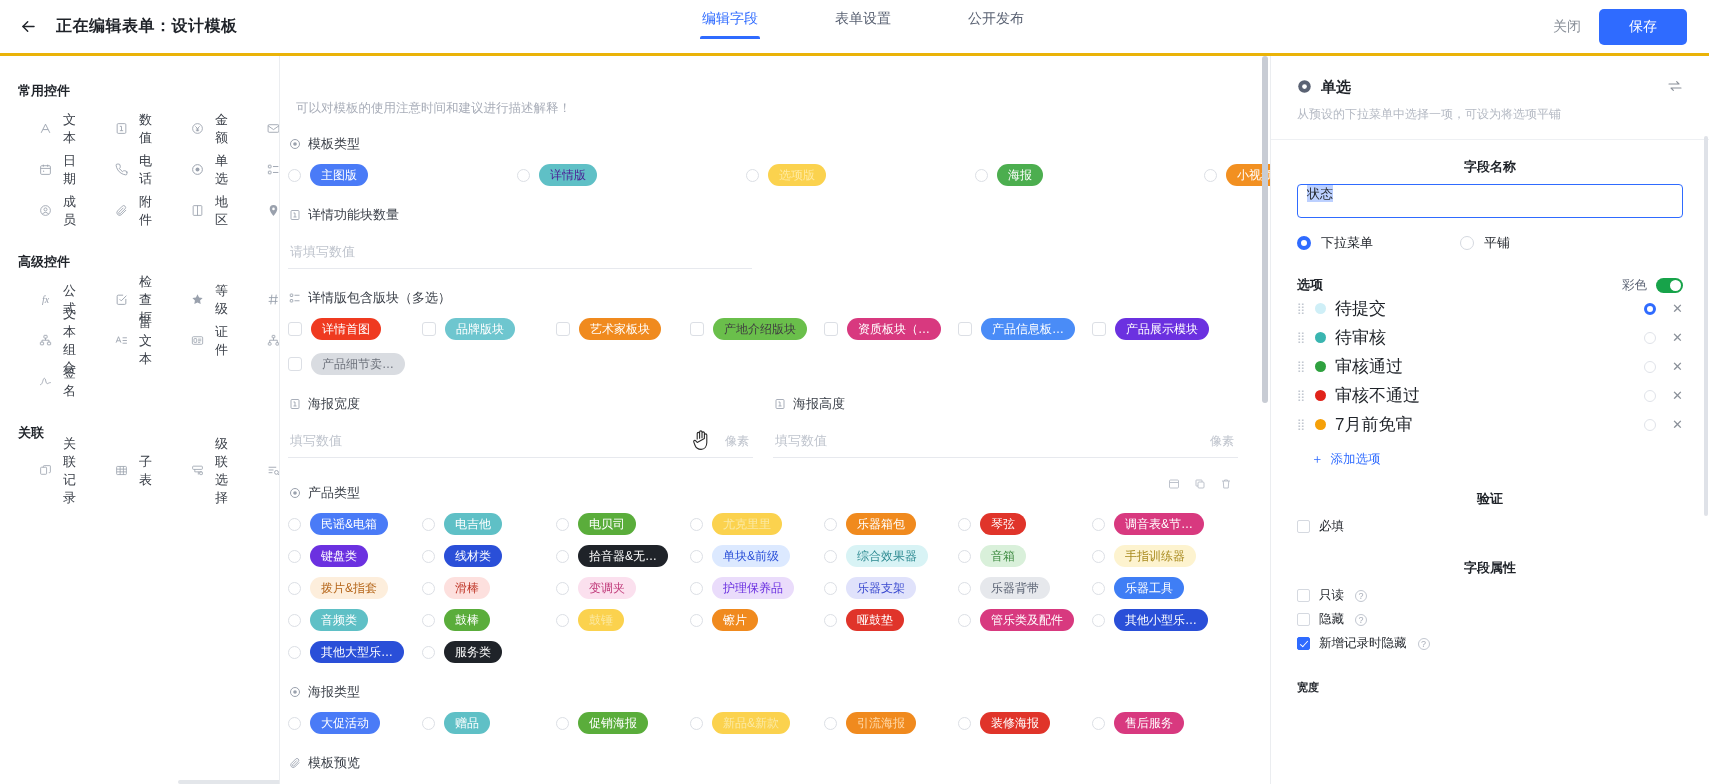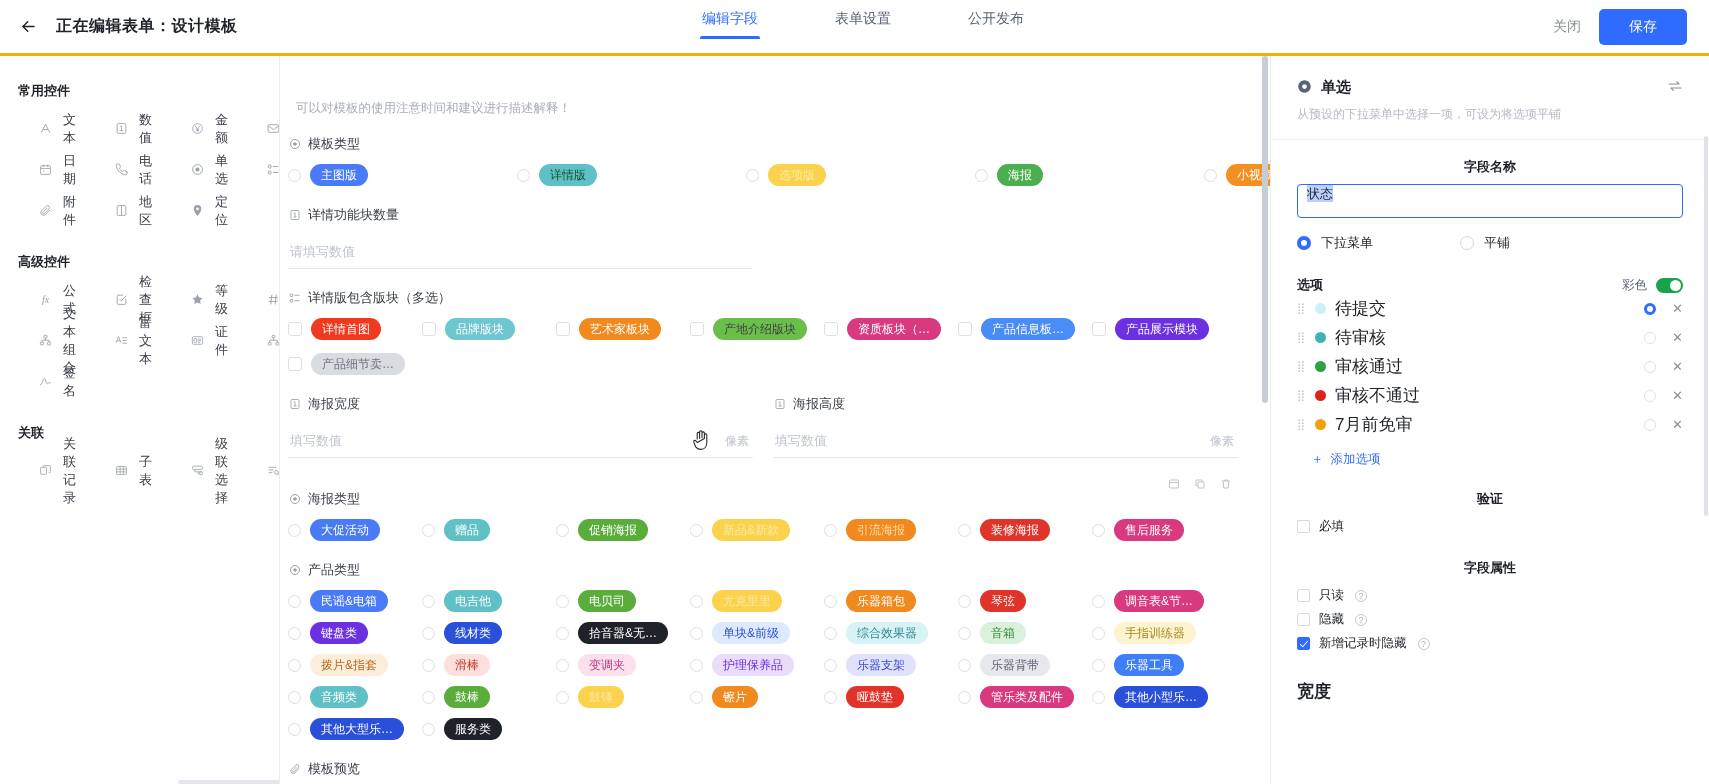--- a/index.html
+++ b/index.html
@@ -144,21 +144,21 @@
   .chk { width:13px; height:13px; border-radius:2px; border:1px solid #d5d9e0; background:#fff; flex:0 0 13px; position:relative; }
   .chk.on { background:#2f6bff; border-color:#2f6bff; }
   .chk.on:after {
     content:""; position:absolute; left:4px; top:1px; width:3px; height:7px;
     border:solid #fff; border-width:0 1.6px 1.6px 0; transform:rotate(42deg);
   }
   .q-mark {
     width:12px; height:12px; border-radius:50%; border:1px solid #c2c7d0; color:#a8adb8;
     font-size:9px; display:inline-flex; align-items:center; justify-content:center; margin-left:2px;
   }
-  .rp-bottom-label { font-size:17px; font-weight:700; color:#1f2329; margin-top:26px;font-family:Liberation Serif, serif; }
+  .rp-bottom-label { font-size:11px; font-weight:700; color:#1f2329; margin-top:26px;font-family:Liberation Serif, serif; }
   .rp-scroll { position:absolute; right:1px; top:80px; width:4px; height:380px; background:#dfe2e8; border-radius:2px;}
   .left-scroll { position:absolute; left:178px; bottom:0; width:120px; height:4px; background:#e3e6ea; border-radius:2px;}
 </style>
 </head>
 <body>
 
 <div class="app">
 
   <div class="topbar">
     <div class="back-btn">
@@ -256,20 +256,30 @@
               <svg width="13" height="13" viewBox="0 0 24 24" fill="none" stroke="#9aa1ad" stroke-width="1.7">
                 <rect x="2.5" y="4" width="5" height="5" rx="1"></rect>
                 <rect x="2.5" y="15" width="5" height="5" rx="1"></rect>
                 <path d="M11 6.5h10M11 17.5h10"></path>
               </svg>
             </span>
           <span>多选</span>
         </div>
         <div class="sb-item">
           <span class="sb-ico">
+              <svg width="13" height="13" viewBox="0 0 24 24" fill="none" stroke="#9aa1ad" stroke-width="1.6">
+                <circle cx="12" cy="12" r="9"></circle>
+                <circle cx="12" cy="10" r="2.8"></circle>
+                <path d="M6.5 19a6 6 0 0111 0"></path>
+              </svg>
+            </span>
+          <span>成员</span>
+        </div>
+        <div class="sb-item">
+          <span class="sb-ico">
               <svg width="13" height="13" viewBox="0 0 24 24" fill="none" stroke="#9aa1ad" stroke-width="1.6" stroke-linecap="round">
                 <path d="M20 11.5l-8.5 8.5a5 5 0 01-7-7l9-9a3.4 3.4 0 015 5l-9 9a1.8 1.8 0 01-2.5-2.5l8-8"></path>
               </svg>
             </span>
           <span>附件</span>
         </div>
         <div class="sb-item">
           <span class="sb-ico">
               <svg width="13" height="13" viewBox="0 0 24 24" fill="none" stroke="#9aa1ad" stroke-width="1.6">
                 <rect x="4" y="3" width="16" height="18" rx="1.5"></rect>
@@ -430,21 +440,21 @@
               </span>
             <span>模板类型</span>
           </div>
           <div class="pill-row">
             <div class="opt-cell">
                 <span class="radio-o"></span>
                 <span class="pill" style="background:#4a7bf7;color:#ffffff">主图版</span>
               </div>
             <div class="opt-cell">
                 <span class="radio-o"></span>
-                <span class="pill" style="background:#5fc0c6;color:#14532d">详情版</span>
+                <span class="pill" style="background:#5fc0c6;color:#4c1d95">详情版</span>
               </div>
             <div class="opt-cell">
                 <span class="radio-o"></span>
                 <span class="pill" style="background:#fbd24e;color:#ffeaa0">选项版</span>
               </div>
             <div class="opt-cell">
                 <span class="radio-o"></span>
                 <span class="pill" style="background:#4cae4f;color:#ffffff">海报</span>
               </div>
             <div class="opt-cell">
@@ -562,20 +572,158 @@
                 <path d="M16 8V5a1 1 0 00-1-1H5a1 1 0 00-1 1v10a1 1 0 001 1h3"></path>
               </svg>
             </span>
           <span>
               <svg width="12" height="12" viewBox="0 0 24 24" fill="none" stroke="#b7bcc6" stroke-width="1.8">
                 <path d="M4 6h16M9 6V4h6v2M6.5 6l1 14h9l1-14"></path>
               </svg>
             </span>
         </div>
 
+        <div class="field-block">
+          <div class="field-label">
+            <span class="lab-ico">
+                <svg width="12" height="12" viewBox="0 0 24 24" fill="none" stroke="#9aa1ad" stroke-width="2">
+                  <circle cx="12" cy="12" r="9"></circle>
+                  <circle cx="12" cy="12" r="3.6" fill="#9aa1ad" stroke="none"></circle>
+                </svg>
+              </span>
+            <span>产品类型</span>
+          </div>
+          <div class="grid-opts" style="width:950px;row-gap:10px">
+            <div class="opt-cell" style="width:134px;flex:0 0 134px">
+                <span class="radio-o"></span>
+                <span class="pill" style="background:#4a7bf7;color:#fff">民谣&amp;电箱</span>
+              </div>
+            <div class="opt-cell" style="width:134px;flex:0 0 134px">
+                <span class="radio-o"></span>
+                <span class="pill" style="background:#5fc0c6;color:#fff">电吉他</span>
+              </div>
+            <div class="opt-cell" style="width:134px;flex:0 0 134px">
+                <span class="radio-o"></span>
+                <span class="pill" style="background:#5aad3b;color:#fff">电贝司</span>
+              </div>
+            <div class="opt-cell" style="width:134px;flex:0 0 134px">
+                <span class="radio-o"></span>
+                <span class="pill" style="background:#fbd24e;color:#fbe9a3">尤克里里</span>
+              </div>
+            <div class="opt-cell" style="width:134px;flex:0 0 134px">
+                <span class="radio-o"></span>
+                <span class="pill" style="background:#f08a1e;color:#fff">乐器箱包</span>
+              </div>
+            <div class="opt-cell" style="width:134px;flex:0 0 134px">
+                <span class="radio-o"></span>
+                <span class="pill" style="background:#e0342a;color:#fff">琴弦</span>
+              </div>
+            <div class="opt-cell" style="width:134px;flex:0 0 134px">
+                <span class="radio-o"></span>
+                <span class="pill" style="background:#d8397f;color:#fff">调音表&amp;节…</span>
+              </div>
+
+            <div class="opt-cell" style="width:134px;flex:0 0 134px">
+                <span class="radio-o"></span>
+                <span class="pill" style="background:#6b31e0;color:#fff">键盘类</span>
+              </div>
+            <div class="opt-cell" style="width:134px;flex:0 0 134px">
+                <span class="radio-o"></span>
+                <span class="pill" style="background:#2a4fd8;color:#fff">线材类</span>
+              </div>
+            <div class="opt-cell" style="width:134px;flex:0 0 134px">
+                <span class="radio-o"></span>
+                <span class="pill" style="background:#1f2329;color:#fff">拾音器&amp;无…</span>
+              </div>
+            <div class="opt-cell" style="width:134px;flex:0 0 134px">
+                <span class="radio-o"></span>
+                <span class="pill" style="background:#dce9ff;color:#2a4fd8">单块&amp;前级</span>
+              </div>
+            <div class="opt-cell" style="width:134px;flex:0 0 134px">
+                <span class="radio-o"></span>
+                <span class="pill" style="background:#d8f3f5;color:#2d8a91">综合效果器</span>
+              </div>
+            <div class="opt-cell" style="width:134px;flex:0 0 134px">
+                <span class="radio-o"></span>
+                <span class="pill" style="background:#d9f0da;color:#3d8a40">音箱</span>
+              </div>
+            <div class="opt-cell" style="width:134px;flex:0 0 134px">
+                <span class="radio-o"></span>
+                <span class="pill" style="background:#fdf3cf;color:#a88a1e">手指训练器</span>
+              </div>
+
+            <div class="opt-cell" style="width:134px;flex:0 0 134px">
+                <span class="radio-o"></span>
+                <span class="pill" style="background:#fdeedc;color:#b5661a">拨片&amp;指套</span>
+              </div>
+            <div class="opt-cell" style="width:134px;flex:0 0 134px">
+                <span class="radio-o"></span>
+                <span class="pill" style="background:#fde0de;color:#c0392b">滑棒</span>
+              </div>
+            <div class="opt-cell" style="width:134px;flex:0 0 134px">
+                <span class="radio-o"></span>
+                <span class="pill" style="background:#fbe0ee;color:#c03a7a">变调夹</span>
+              </div>
+            <div class="opt-cell" style="width:134px;flex:0 0 134px">
+                <span class="radio-o"></span>
+                <span class="pill" style="background:#eadcfb;color:#6b31e0">护理保养品</span>
+              </div>
+            <div class="opt-cell" style="width:134px;flex:0 0 134px">
+                <span class="radio-o"></span>
+                <span class="pill" style="background:#e0e2fb;color:#3c4bd0">乐器支架</span>
+              </div>
+            <div class="opt-cell" style="width:134px;flex:0 0 134px">
+                <span class="radio-o"></span>
+                <span class="pill" style="background:#e6e8ec;color:#5a6273">乐器背带</span>
+              </div>
+            <div class="opt-cell" style="width:134px;flex:0 0 134px">
+                <span class="radio-o"></span>
+                <span class="pill" style="background:#3f7ef5;color:#fff">乐器工具</span>
+              </div>
+
+            <div class="opt-cell" style="width:134px;flex:0 0 134px">
+                <span class="radio-o"></span>
+                <span class="pill" style="background:#5fc0c6;color:#fff">音频类</span>
+              </div>
+            <div class="opt-cell" style="width:134px;flex:0 0 134px">
+                <span class="radio-o"></span>
+                <span class="pill" style="background:#5aad3b;color:#fff">鼓棒</span>
+              </div>
+            <div class="opt-cell" style="width:134px;flex:0 0 134px">
+                <span class="radio-o"></span>
+                <span class="pill" style="background:#fbd24e;color:#fbe9a3">鼓锤</span>
+              </div>
+            <div class="opt-cell" style="width:134px;flex:0 0 134px">
+                <span class="radio-o"></span>
+                <span class="pill" style="background:#f08a1e;color:#fff">镲片</span>
+              </div>
+            <div class="opt-cell" style="width:134px;flex:0 0 134px">
+                <span class="radio-o"></span>
+                <span class="pill" style="background:#e0342a;color:#fff">哑鼓垫</span>
+              </div>
+            <div class="opt-cell" style="width:134px;flex:0 0 134px">
+                <span class="radio-o"></span>
+                <span class="pill" style="background:#d8397f;color:#fff">管乐类及配件</span>
+              </div>
+            <div class="opt-cell" style="width:134px;flex:0 0 134px">
+                <span class="radio-o"></span>
+                <span class="pill" style="background:#2a4fd8;color:#fff">其他小型乐…</span>
+              </div>
+
+            <div class="opt-cell" style="width:134px;flex:0 0 134px">
+                <span class="radio-o"></span>
+                <span class="pill" style="background:#2a4fd8;color:#fff">其他大型乐…</span>
+              </div>
+            <div class="opt-cell" style="width:134px;flex:0 0 134px">
+                <span class="radio-o"></span>
+                <span class="pill" style="background:#1f2329;color:#fff">服务类</span>
+              </div>
+          </div>
+        </div>
+
         <div class="field-block" style="margin-top:6px">
           <div class="field-label">
             <span class="lab-ico">
                 <svg width="12" height="12" viewBox="0 0 24 24" fill="none" stroke="#9aa1ad" stroke-width="2">
                   <circle cx="12" cy="12" r="9"></circle>
                   <circle cx="12" cy="12" r="3.6" fill="#9aa1ad" stroke="none"></circle>
                 </svg>
               </span>
             <span>海报类型</span>
           </div>
@@ -600,158 +748,20 @@
                 <span class="radio-o"></span>
                 <span class="pill" style="background:#f08a1e;color:#ffd9a8">引流海报</span>
               </div>
             <div class="opt-cell" style="width:134px;flex:0 0 134px">
                 <span class="radio-o"></span>
                 <span class="pill" style="background:#e0342a;color:#fff">装修海报</span>
               </div>
             <div class="opt-cell" style="width:134px;flex:0 0 134px">
                 <span class="radio-o"></span>
                 <span class="pill" style="background:#d8397f;color:#fff">售后服务</span>
-              </div>
-          </div>
-        </div>
-
-        <div class="field-block">
-          <div class="field-label">
-            <span class="lab-ico">
-                <svg width="12" height="12" viewBox="0 0 24 24" fill="none" stroke="#9aa1ad" stroke-width="2">
-                  <circle cx="12" cy="12" r="9"></circle>
-                  <circle cx="12" cy="12" r="3.6" fill="#9aa1ad" stroke="none"></circle>
-                </svg>
-              </span>
-            <span>产品类型</span>
-          </div>
-          <div class="grid-opts" style="width:950px;row-gap:10px">
-            <div class="opt-cell" style="width:134px;flex:0 0 134px">
-                <span class="radio-o"></span>
-                <span class="pill" style="background:#4a7bf7;color:#fff">民谣&amp;电箱</span>
-              </div>
-            <div class="opt-cell" style="width:134px;flex:0 0 134px">
-                <span class="radio-o"></span>
-                <span class="pill" style="background:#5fc0c6;color:#fff">电吉他</span>
-              </div>
-            <div class="opt-cell" style="width:134px;flex:0 0 134px">
-                <span class="radio-o"></span>
-                <span class="pill" style="background:#5aad3b;color:#fff">电贝司</span>
-              </div>
-            <div class="opt-cell" style="width:134px;flex:0 0 134px">
-                <span class="radio-o"></span>
-                <span class="pill" style="background:#fbd24e;color:#fbe9a3">尤克里里</span>
-              </div>
-            <div class="opt-cell" style="width:134px;flex:0 0 134px">
-                <span class="radio-o"></span>
-                <span class="pill" style="background:#f08a1e;color:#fff">乐器箱包</span>
-              </div>
-            <div class="opt-cell" style="width:134px;flex:0 0 134px">
-                <span class="radio-o"></span>
-                <span class="pill" style="background:#e0342a;color:#fff">琴弦</span>
-              </div>
-            <div class="opt-cell" style="width:134px;flex:0 0 134px">
-                <span class="radio-o"></span>
-                <span class="pill" style="background:#d8397f;color:#fff">调音表&amp;节…</span>
-              </div>
-
-            <div class="opt-cell" style="width:134px;flex:0 0 134px">
-                <span class="radio-o"></span>
-                <span class="pill" style="background:#6b31e0;color:#fff">键盘类</span>
-              </div>
-            <div class="opt-cell" style="width:134px;flex:0 0 134px">
-                <span class="radio-o"></span>
-                <span class="pill" style="background:#2a4fd8;color:#fff">线材类</span>
-              </div>
-            <div class="opt-cell" style="width:134px;flex:0 0 134px">
-                <span class="radio-o"></span>
-                <span class="pill" style="background:#1f2329;color:#fff">拾音器&amp;无…</span>
-              </div>
-            <div class="opt-cell" style="width:134px;flex:0 0 134px">
-                <span class="radio-o"></span>
-                <span class="pill" style="background:#dce9ff;color:#2a4fd8">单块&amp;前级</span>
-              </div>
-            <div class="opt-cell" style="width:134px;flex:0 0 134px">
-                <span class="radio-o"></span>
-                <span class="pill" style="background:#d8f3f5;color:#2d8a91">综合效果器</span>
-              </div>
-            <div class="opt-cell" style="width:134px;flex:0 0 134px">
-                <span class="radio-o"></span>
-                <span class="pill" style="background:#d9f0da;color:#3d8a40">音箱</span>
-              </div>
-            <div class="opt-cell" style="width:134px;flex:0 0 134px">
-                <span class="radio-o"></span>
-                <span class="pill" style="background:#fdf3cf;color:#a88a1e">手指训练器</span>
-              </div>
-
-            <div class="opt-cell" style="width:134px;flex:0 0 134px">
-                <span class="radio-o"></span>
-                <span class="pill" style="background:#fdeedc;color:#b5661a">拨片&amp;指套</span>
-              </div>
-            <div class="opt-cell" style="width:134px;flex:0 0 134px">
-                <span class="radio-o"></span>
-                <span class="pill" style="background:#fde0de;color:#c0392b">滑棒</span>
-              </div>
-            <div class="opt-cell" style="width:134px;flex:0 0 134px">
-                <span class="radio-o"></span>
-                <span class="pill" style="background:#fbe0ee;color:#c03a7a">变调夹</span>
-              </div>
-            <div class="opt-cell" style="width:134px;flex:0 0 134px">
-                <span class="radio-o"></span>
-                <span class="pill" style="background:#eadcfb;color:#6b31e0">护理保养品</span>
-              </div>
-            <div class="opt-cell" style="width:134px;flex:0 0 134px">
-                <span class="radio-o"></span>
-                <span class="pill" style="background:#e0e2fb;color:#3c4bd0">乐器支架</span>
-              </div>
-            <div class="opt-cell" style="width:134px;flex:0 0 134px">
-                <span class="radio-o"></span>
-                <span class="pill" style="background:#e6e8ec;color:#5a6273">乐器背带</span>
-              </div>
-            <div class="opt-cell" style="width:134px;flex:0 0 134px">
-                <span class="radio-o"></span>
-                <span class="pill" style="background:#3f7ef5;color:#fff">乐器工具</span>
-              </div>
-
-            <div class="opt-cell" style="width:134px;flex:0 0 134px">
-                <span class="radio-o"></span>
-                <span class="pill" style="background:#5fc0c6;color:#fff">音频类</span>
-              </div>
-            <div class="opt-cell" style="width:134px;flex:0 0 134px">
-                <span class="radio-o"></span>
-                <span class="pill" style="background:#5aad3b;color:#fff">鼓棒</span>
-              </div>
-            <div class="opt-cell" style="width:134px;flex:0 0 134px">
-                <span class="radio-o"></span>
-                <span class="pill" style="background:#fbd24e;color:#fbe9a3">鼓锤</span>
-              </div>
-            <div class="opt-cell" style="width:134px;flex:0 0 134px">
-                <span class="radio-o"></span>
-                <span class="pill" style="background:#f08a1e;color:#fff">镲片</span>
-              </div>
-            <div class="opt-cell" style="width:134px;flex:0 0 134px">
-                <span class="radio-o"></span>
-                <span class="pill" style="background:#e0342a;color:#fff">哑鼓垫</span>
-              </div>
-            <div class="opt-cell" style="width:134px;flex:0 0 134px">
-                <span class="radio-o"></span>
-                <span class="pill" style="background:#d8397f;color:#fff">管乐类及配件</span>
-              </div>
-            <div class="opt-cell" style="width:134px;flex:0 0 134px">
-                <span class="radio-o"></span>
-                <span class="pill" style="background:#2a4fd8;color:#fff">其他小型乐…</span>
-              </div>
-
-            <div class="opt-cell" style="width:134px;flex:0 0 134px">
-                <span class="radio-o"></span>
-                <span class="pill" style="background:#2a4fd8;color:#fff">其他大型乐…</span>
-              </div>
-            <div class="opt-cell" style="width:134px;flex:0 0 134px">
-                <span class="radio-o"></span>
-                <span class="pill" style="background:#1f2329;color:#fff">服务类</span>
               </div>
           </div>
         </div>
 
         <div class="field-block">
           <div class="field-label">
             <span class="lab-ico">
                 <svg width="12" height="12" viewBox="0 0 24 24" fill="none" stroke="#9aa1ad" stroke-width="1.7" stroke-linecap="round">
                   <path d="M20 11.5l-8.5 8.5a5 5 0 01-7-7l9-9a3.4 3.4 0 015 5l-9 9a1.8 1.8 0 01-2.5-2.5l8-8"></path>
                 </svg>

